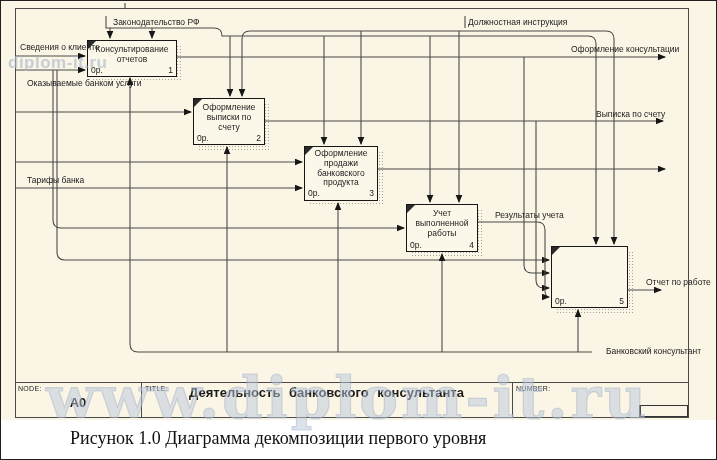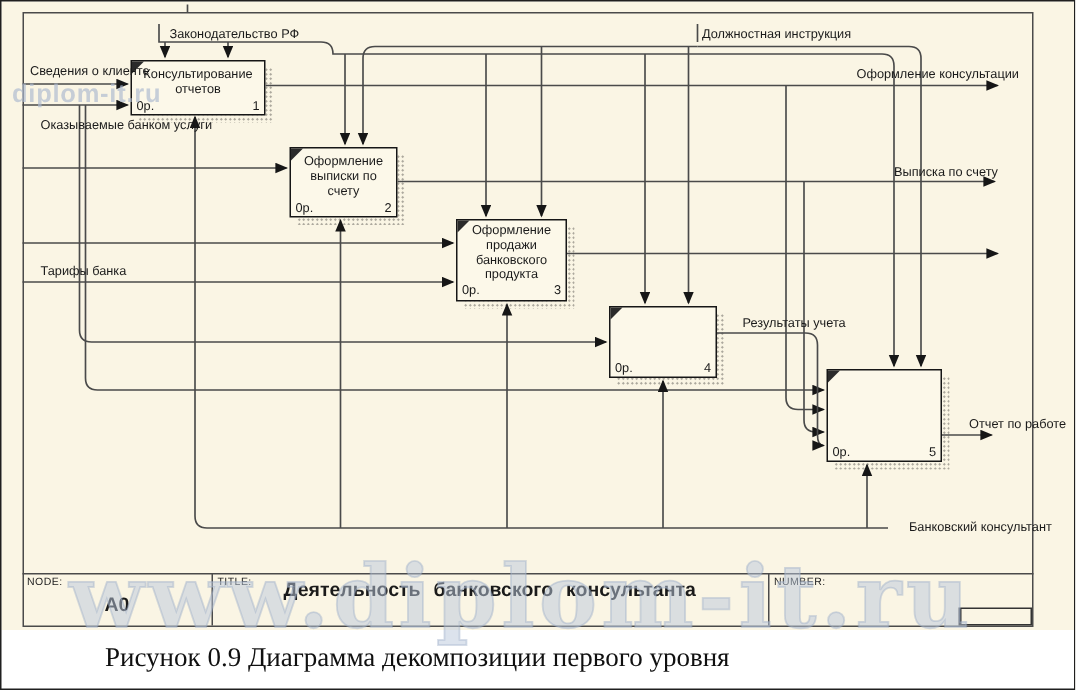--- a/index.html
+++ b/index.html
@@ -115,20 +115,23 @@
     <div class="ttl" style="padding-top:2px">Оформление
 продажи
 банковского
 продукта</div>
     <span class="cost">0р.</span>
     <span class="num">3</span>
   </div>
 
   <div class="shadow" style="left:411px;top:209px;width:72px;height:48px"></div>
   <div class="box" style="left:406px;top:204px;width:72px;height:48px">
+    <div class="ttl">Учет
+выполненной
+работы</div>
     <span class="cost">0р.</span>
     <span class="num">4</span>
   </div>
 
   <div class="shadow" style="left:556px;top:251px;width:77px;height:62px"></div>
   <div class="box" style="left:551px;top:246px;width:77px;height:62px">
     <span class="cost">0р.</span>
     <span class="num">5</span>
   </div>
 
@@ -143,19 +146,19 @@
   <div class="lbl" style="left:646px;top:278px">Отчет по работе</div>
   <div class="lbl" style="left:606px;top:347px">Банковский консультант</div>
 
   <div class="bar-lbl" style="left:18px;top:385px">NODE:</div>
   <div class="node-val">A0</div>
   <div class="bar-lbl" style="left:145px;top:385px">TITLE:</div>
   <div class="title-val">Деятельность банковского консультанта</div>
   <div class="bar-lbl" style="left:516px;top:385px">NUMBER:</div>
   <div class="num-box"></div>
 
-  <div class="caption">Рисунок 0.9 Диаграмма декомпозиции первого уровня</div>
+  <div class="caption">Рисунок 1.0 Диаграмма декомпозиции первого уровня</div>
 
   <div class="wm-corner">diplom-it.ru</div>
   <div class="wm-big">www.diplom-it.ru</div>
 
   <div class="outer-border"></div>
 </div>
 
 </body></html>

